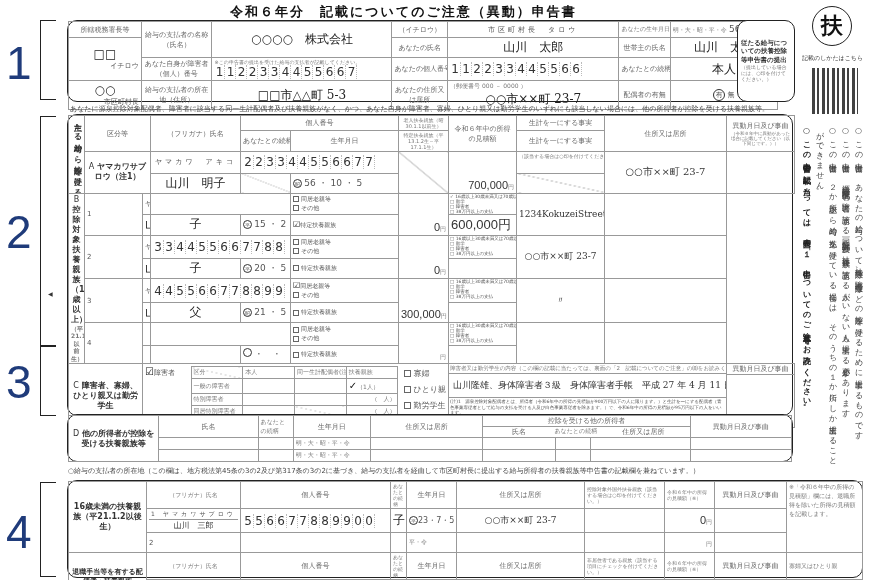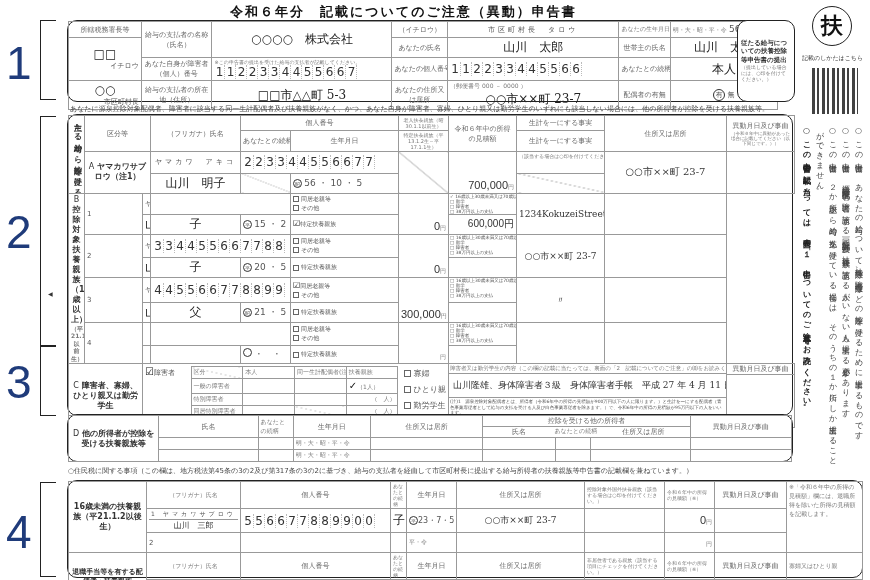--- a/index.html
+++ b/index.html
@@ -256,21 +256,21 @@
    <td rowspan="2" class="hwl" style="text-align:center;font-size:9px">1234KokuzeiStreet,… USA</td>
    <td rowspan="2"></td>
         </tr>
         <tr style="height: 18px;">
           <td class="hw">山川　一郎</td>
    <td class="hw">子</td>
    <td><span class="circ" style="width:9px;height:9px;line-height:8px;font-size:5px">平</span> <span style="font-size:9px">15 ・ 2 ・ 4</span></td>
    <td>
             <div style="font-size:6px"><span class="chk" style="font-size:8px">☑</span>特定扶養親族</div>
           </td>
-   <td class="amt" style="font-size:10px;text-align:right">600,000円</td>
+   <td class="amt" style="font-size:13px;text-align:left">600,000円</td>
         </tr>
         <tr style="height: 15px;">
           <td rowspan="2" style="font-size:7px;vertical-align:middle">2</td>
    <td class="kana">ヤマカワ　ジロウ</td>
    <td colspan="2">
             <div class="digits">
               <span>3</span>
               <span>3</span>
               <span>4</span>
               <span>4</span>
@@ -498,21 +498,21 @@
           <td></td>
           <td></td>
           <td></td>
           <td></td>
           <td></td>
         </tr>
 </tbody>
     </table>
 </div>
 
-<div class="note" style="left:68px;top:466px;font-size:7px">○住民税に関する事項（この欄は、地方税法第45条の3の2及び第317条の3の2に基づき、給与の支払者を経由して市区町村長に提出する給与所得者の扶養親族等申告書の記載欄を兼ねています。）</div>
+<div class="note" style="left:68px;top:466px;font-size:7px">○給与の支払者の所在地（この欄は、地方税法第45条の3の2及び第317条の3の2に基づき、給与の支払者を経由して市区町村長に提出する給与所得者の扶養親族等申告書の記載欄を兼ねています。）</div>
 
 <div class="panel" style="left:67px;top:480px;width:796px;height:98px">
 <table>
 <colgroup>
         <col style="width:78px">
         <col style="width:94px">
         <col style="width:150px">
         <col style="width:16px">
         <col style="width:50px">
         <col style="width:128px">

